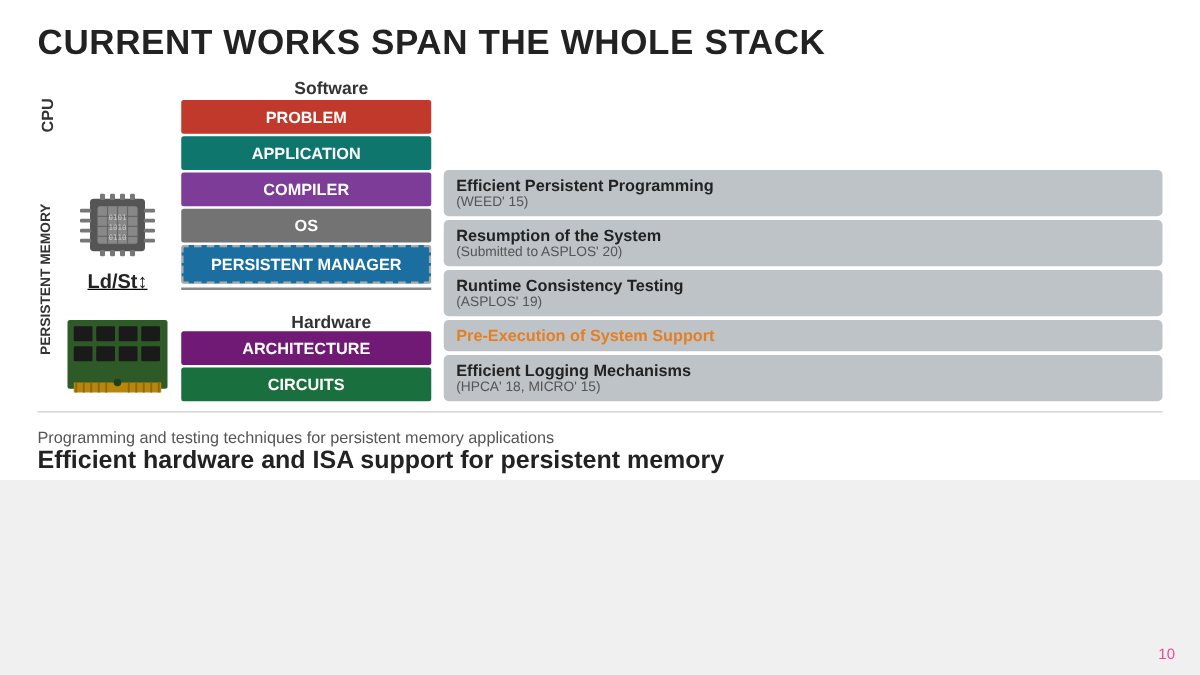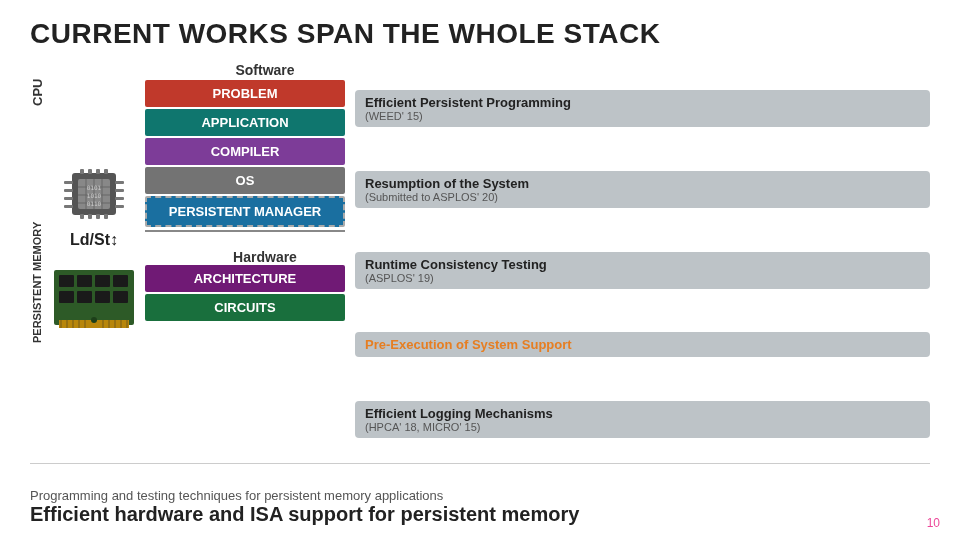--- a/index.html
+++ b/index.html
@@ -7,21 +7,21 @@
       width: 960px;
       height: 540px;
       background: #f0f0f0;
       font-family: Arial, sans-serif;
       overflow: hidden;
       position: relative;
     }
 
     .slide {
       width: 960px;
-      height: 540px;
+      height: 384px;
       background: white;
       display: flex;
       flex-direction: column;
       padding: 18px 30px 14px 30px;
     }
 
     .slide-title {
       font-size: 28px;
       font-weight: bold;
       color: #222;
@@ -77,23 +77,24 @@
       display: flex;
       align-items: center;
       justify-content: center;
       line-height: 1.2;
     }
 
     .chip-area {
       display: flex;
       flex-direction: column;
       align-items: center;
-      justify-content: center;
+      justify-content: flex-end;
       gap: 6px;
       padding-top: 2px;
+      text-decoration: underline;
     }
 
     .ld-st-label {
       font-size: 16px;
       font-weight: bold;
       color: #222;
       text-align: center;
       margin-top: 4px;
     }
 
@@ -151,21 +152,21 @@
       width: 200px;
       height: 2px;
       background: #888;
       margin: 3px 0;
     }
 
     
     .right-panel {
       display: flex;
       flex-direction: column;
-      justify-content: space-between;
+      justify-content: flex-end;
       gap: 3px;
       flex: 1;
       padding-top: 28px;
     }
 
     .desc-box {
       background: #bdc3c7;
       border-radius: 4px;
       padding: 5px 10px;
     }
@@ -180,23 +181,23 @@
       font-size: 11px;
       color: #555;
     }
 
     .desc-title-orange {
       color: #e67e22;
     }
 
     
     .bottom-section {
-      margin-top: 25px;
+      margin-top: 8px;
       border-top: 1px solid #ccc;
-      padding-top: 24px;
+      padding-top: 12px;
     }
 
     .bottom-small {
       font-size: 13px;
       color: #555;
     }
 
     .bottom-large {
       font-size: 20px;
       font-weight: bold;

